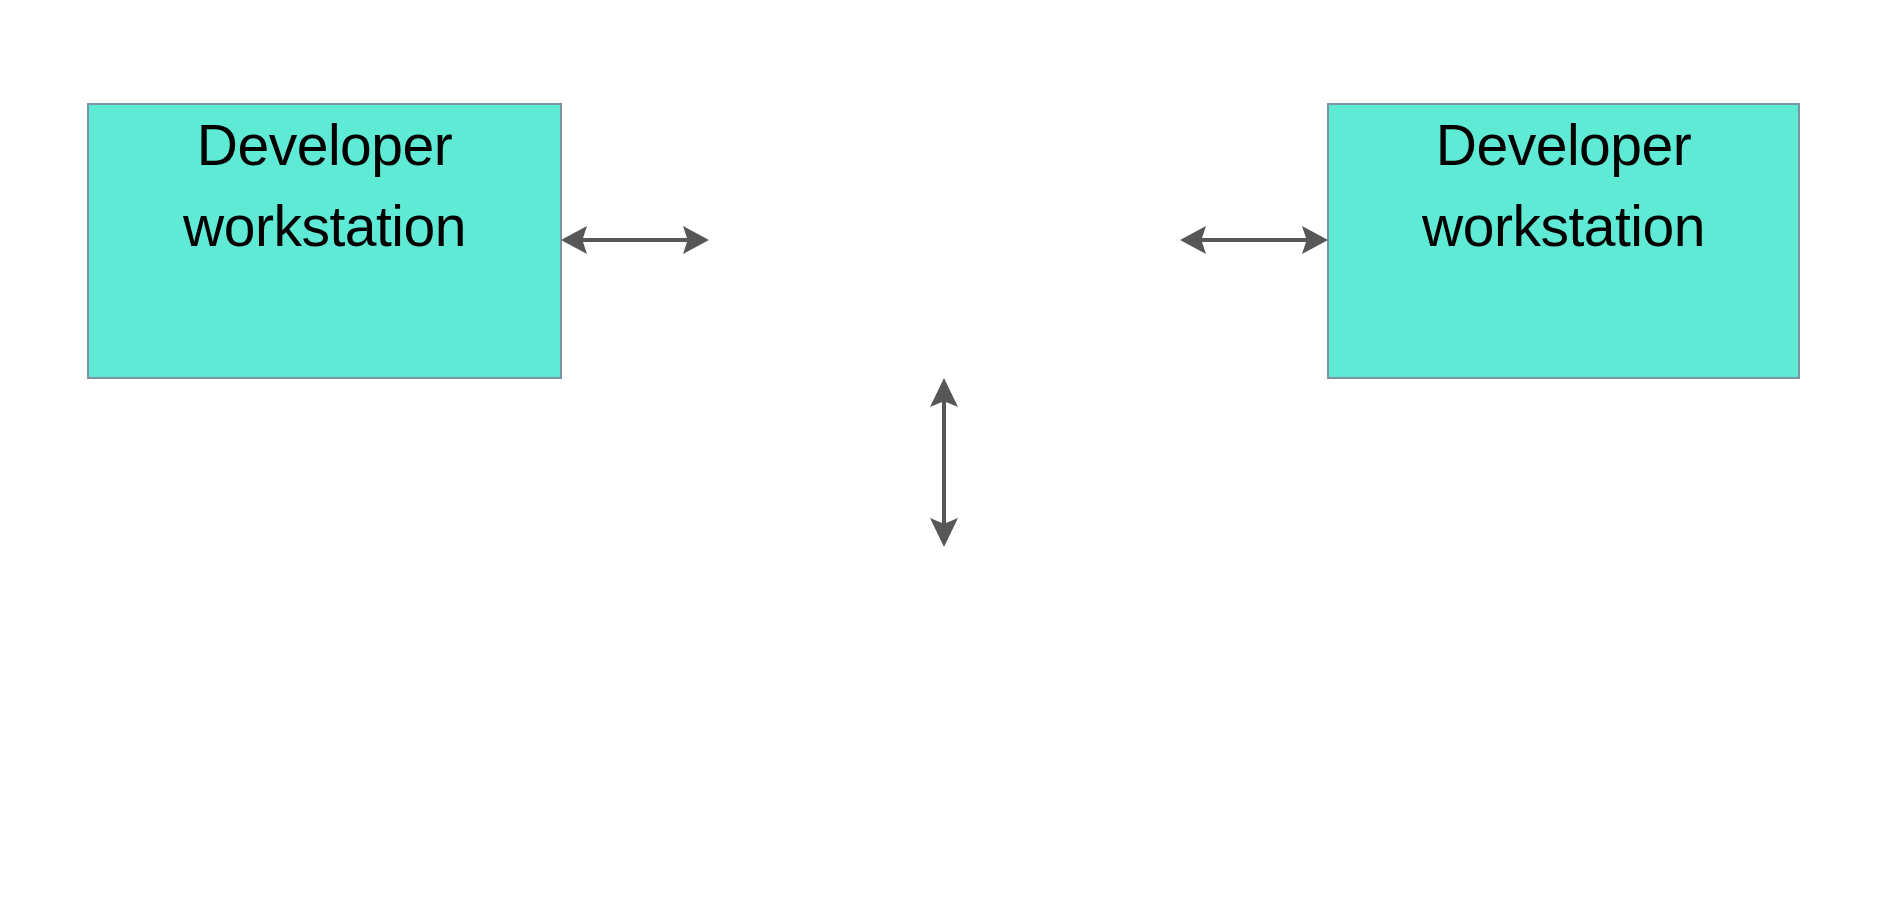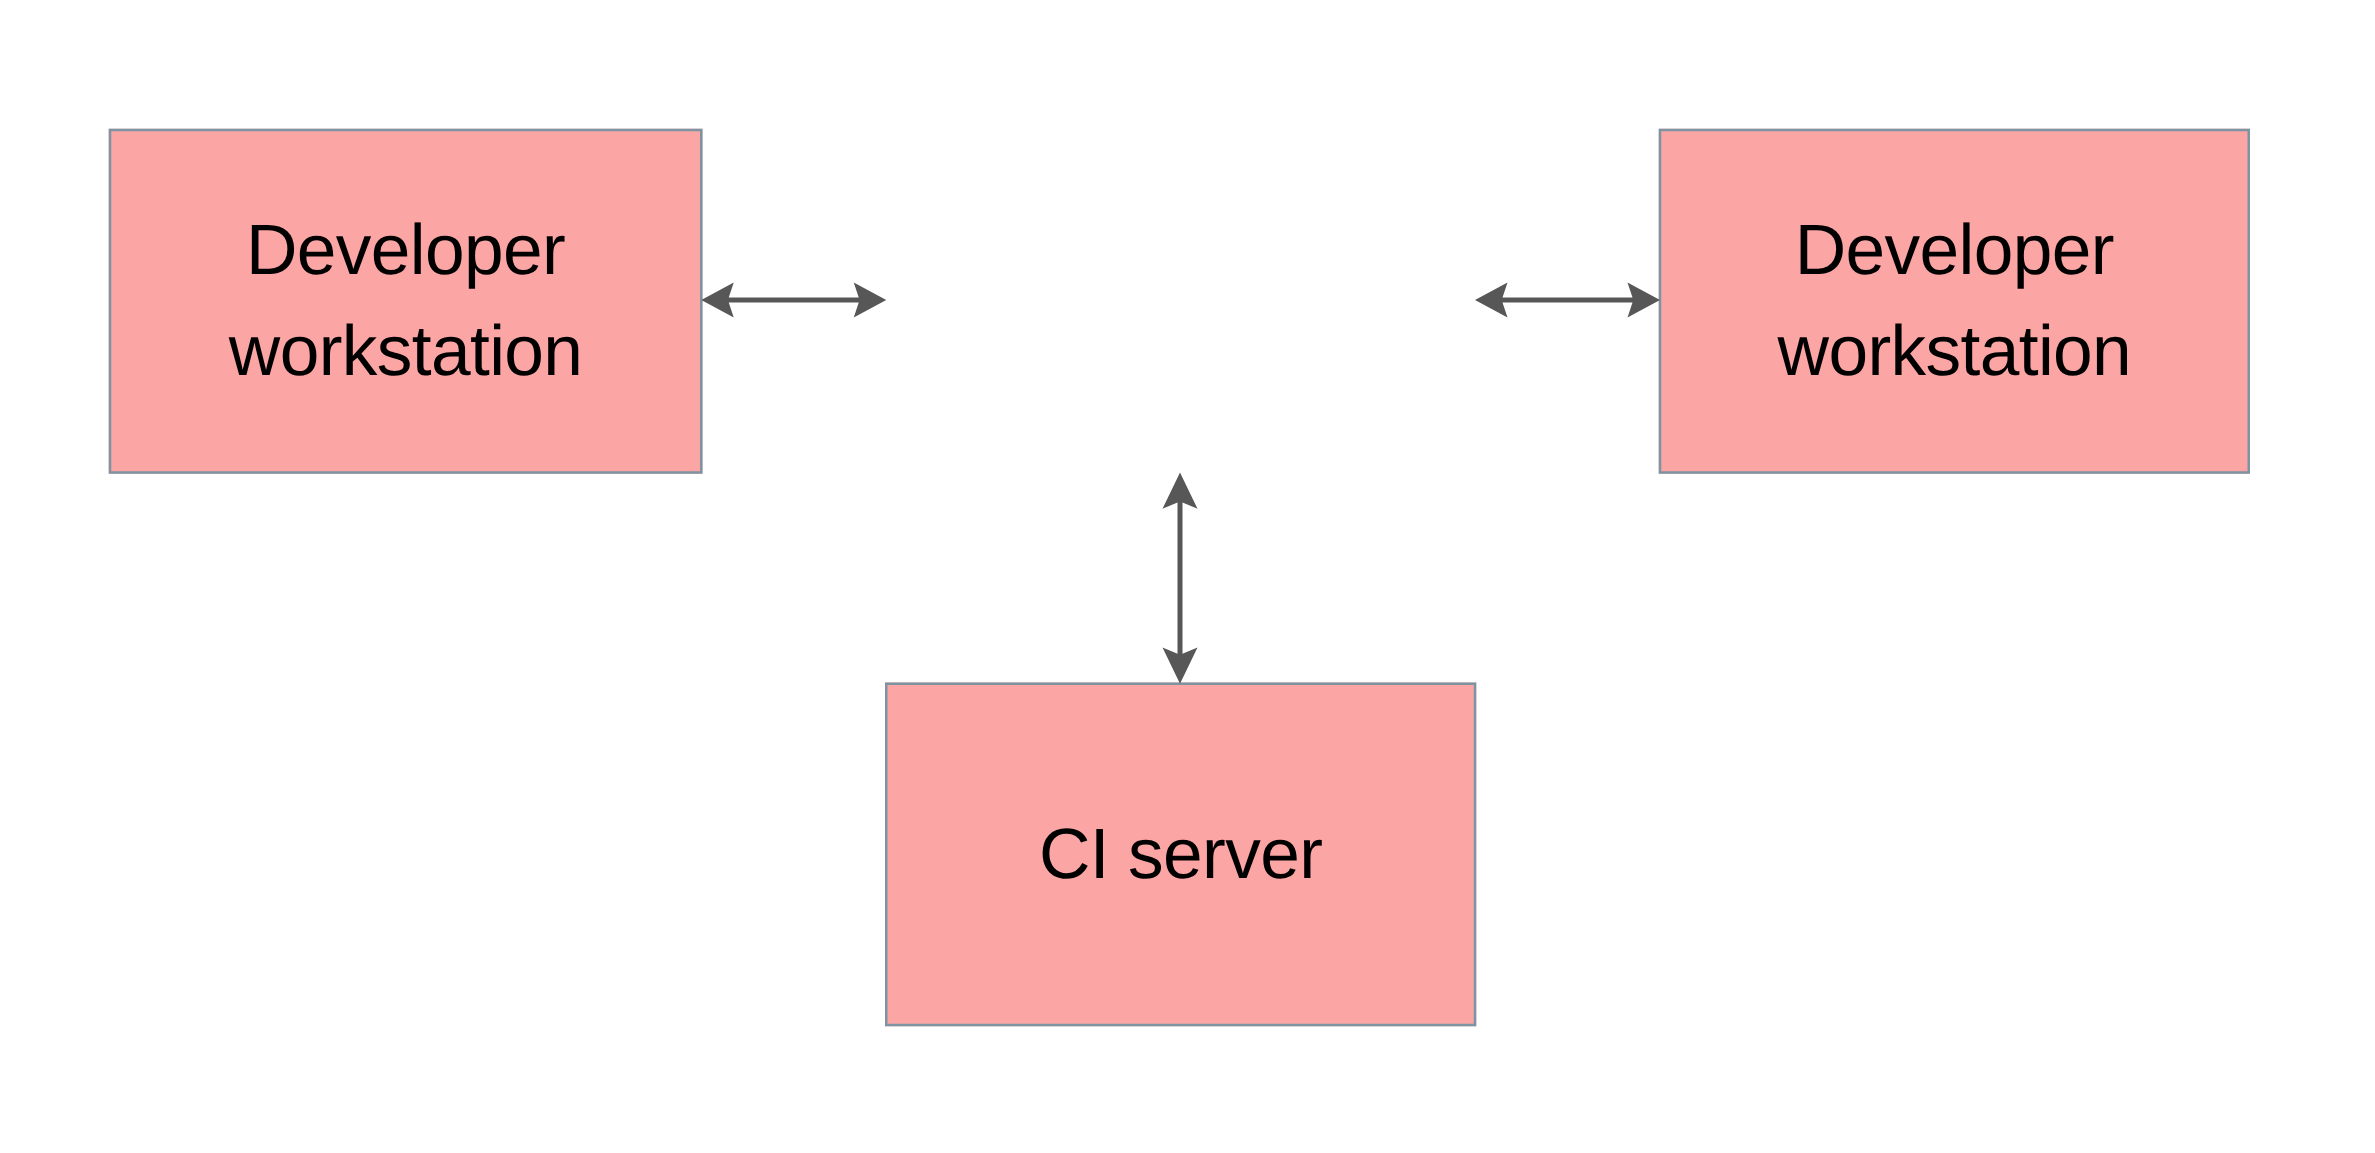--- a/index.html
+++ b/index.html
@@ -15,24 +15,24 @@
   }
   #diagram {
     position: relative;
     width: 1900px;
     height: 922px;
     background: #ffffff;
   }
   .node {
     position: absolute;
     box-sizing: border-box;
-    background: #fca5a5;
+    background: #5eead4;
     border: 2px solid #7d95a3;
     display: flex;
-    align-items: center;
+    align-items: flex-start;
     justify-content: center;
     text-align: center;
   }
   .node-label {
     font-family: "Liberation Sans", sans-serif;
     font-size: 57px;
     line-height: 1.42;
     color: #000000;
     font-weight: 400;
     letter-spacing: -0.5px;
@@ -62,23 +62,20 @@
     <span class="node-label">Developer
 workstation</span>
   </div>
 
 
   <div class="node" id="node-dev-right">
     <span class="node-label">Developer
 workstation</span>
   </div>
 
-  <div class="node" id="node-ci">
-    <span class="node-label">CI server</span>
-  </div>
 
   <svg class="connector" id="conn-left-cache" viewBox="0 0 150 56">
     <g fill="#575757" stroke="none">
       <path d="M1,28 L27,14 L23,26 L127,26 L123,14 L149,28 L123,42 L127,30 L23,30 L27,42 Z"></path>
     </g>
   </svg>
 
   <svg class="connector" id="conn-cache-right" viewBox="0 0 150 56">
     <g fill="#575757" stroke="none">
       <path d="M1,28 L27,14 L23,26 L127,26 L123,14 L149,28 L123,42 L127,30 L23,30 L27,42 Z"></path>

